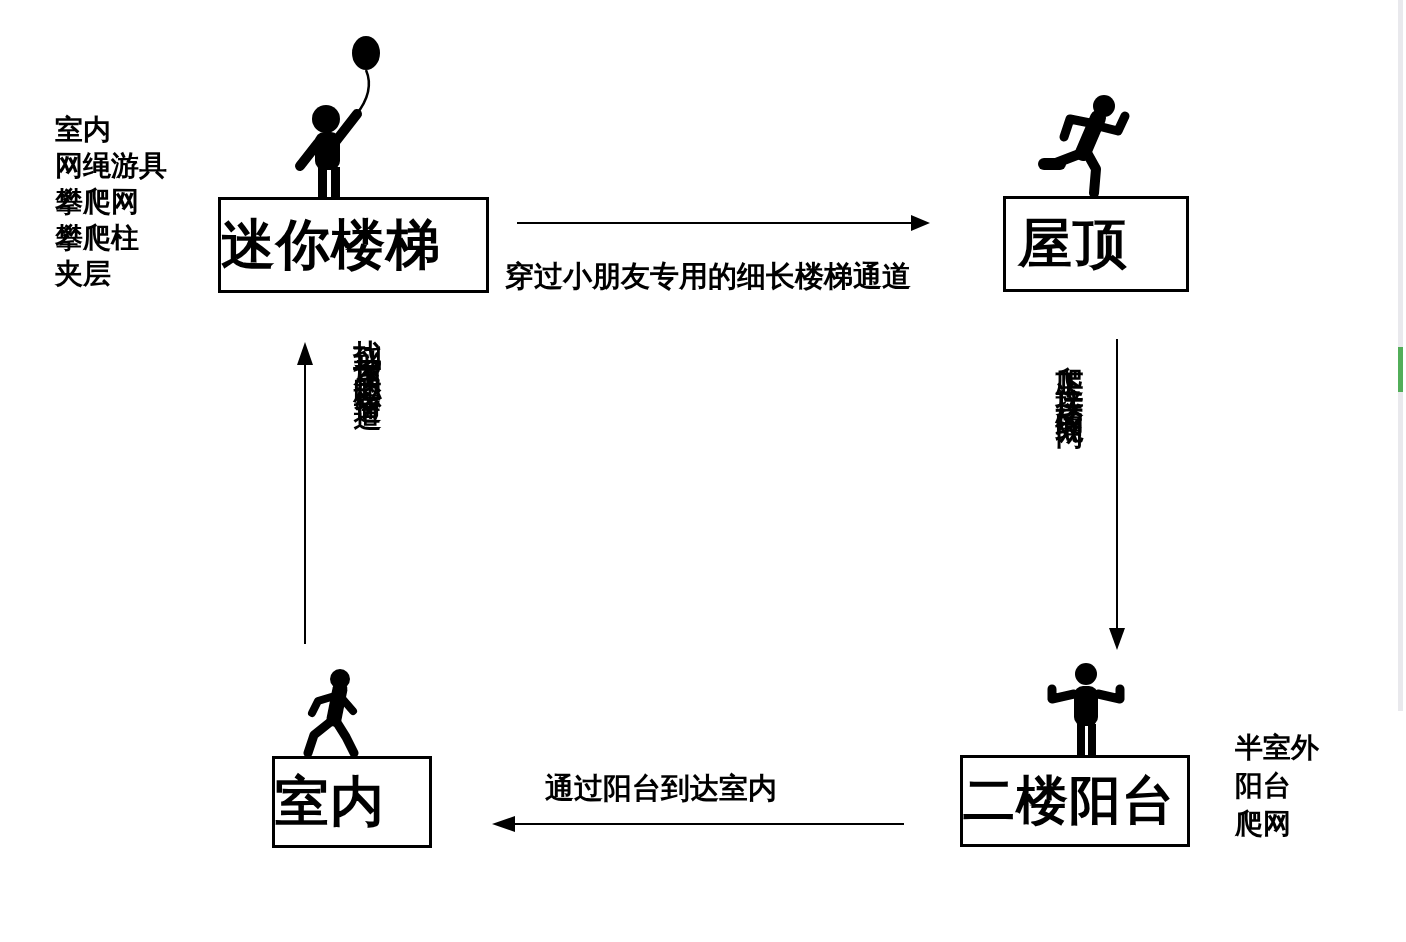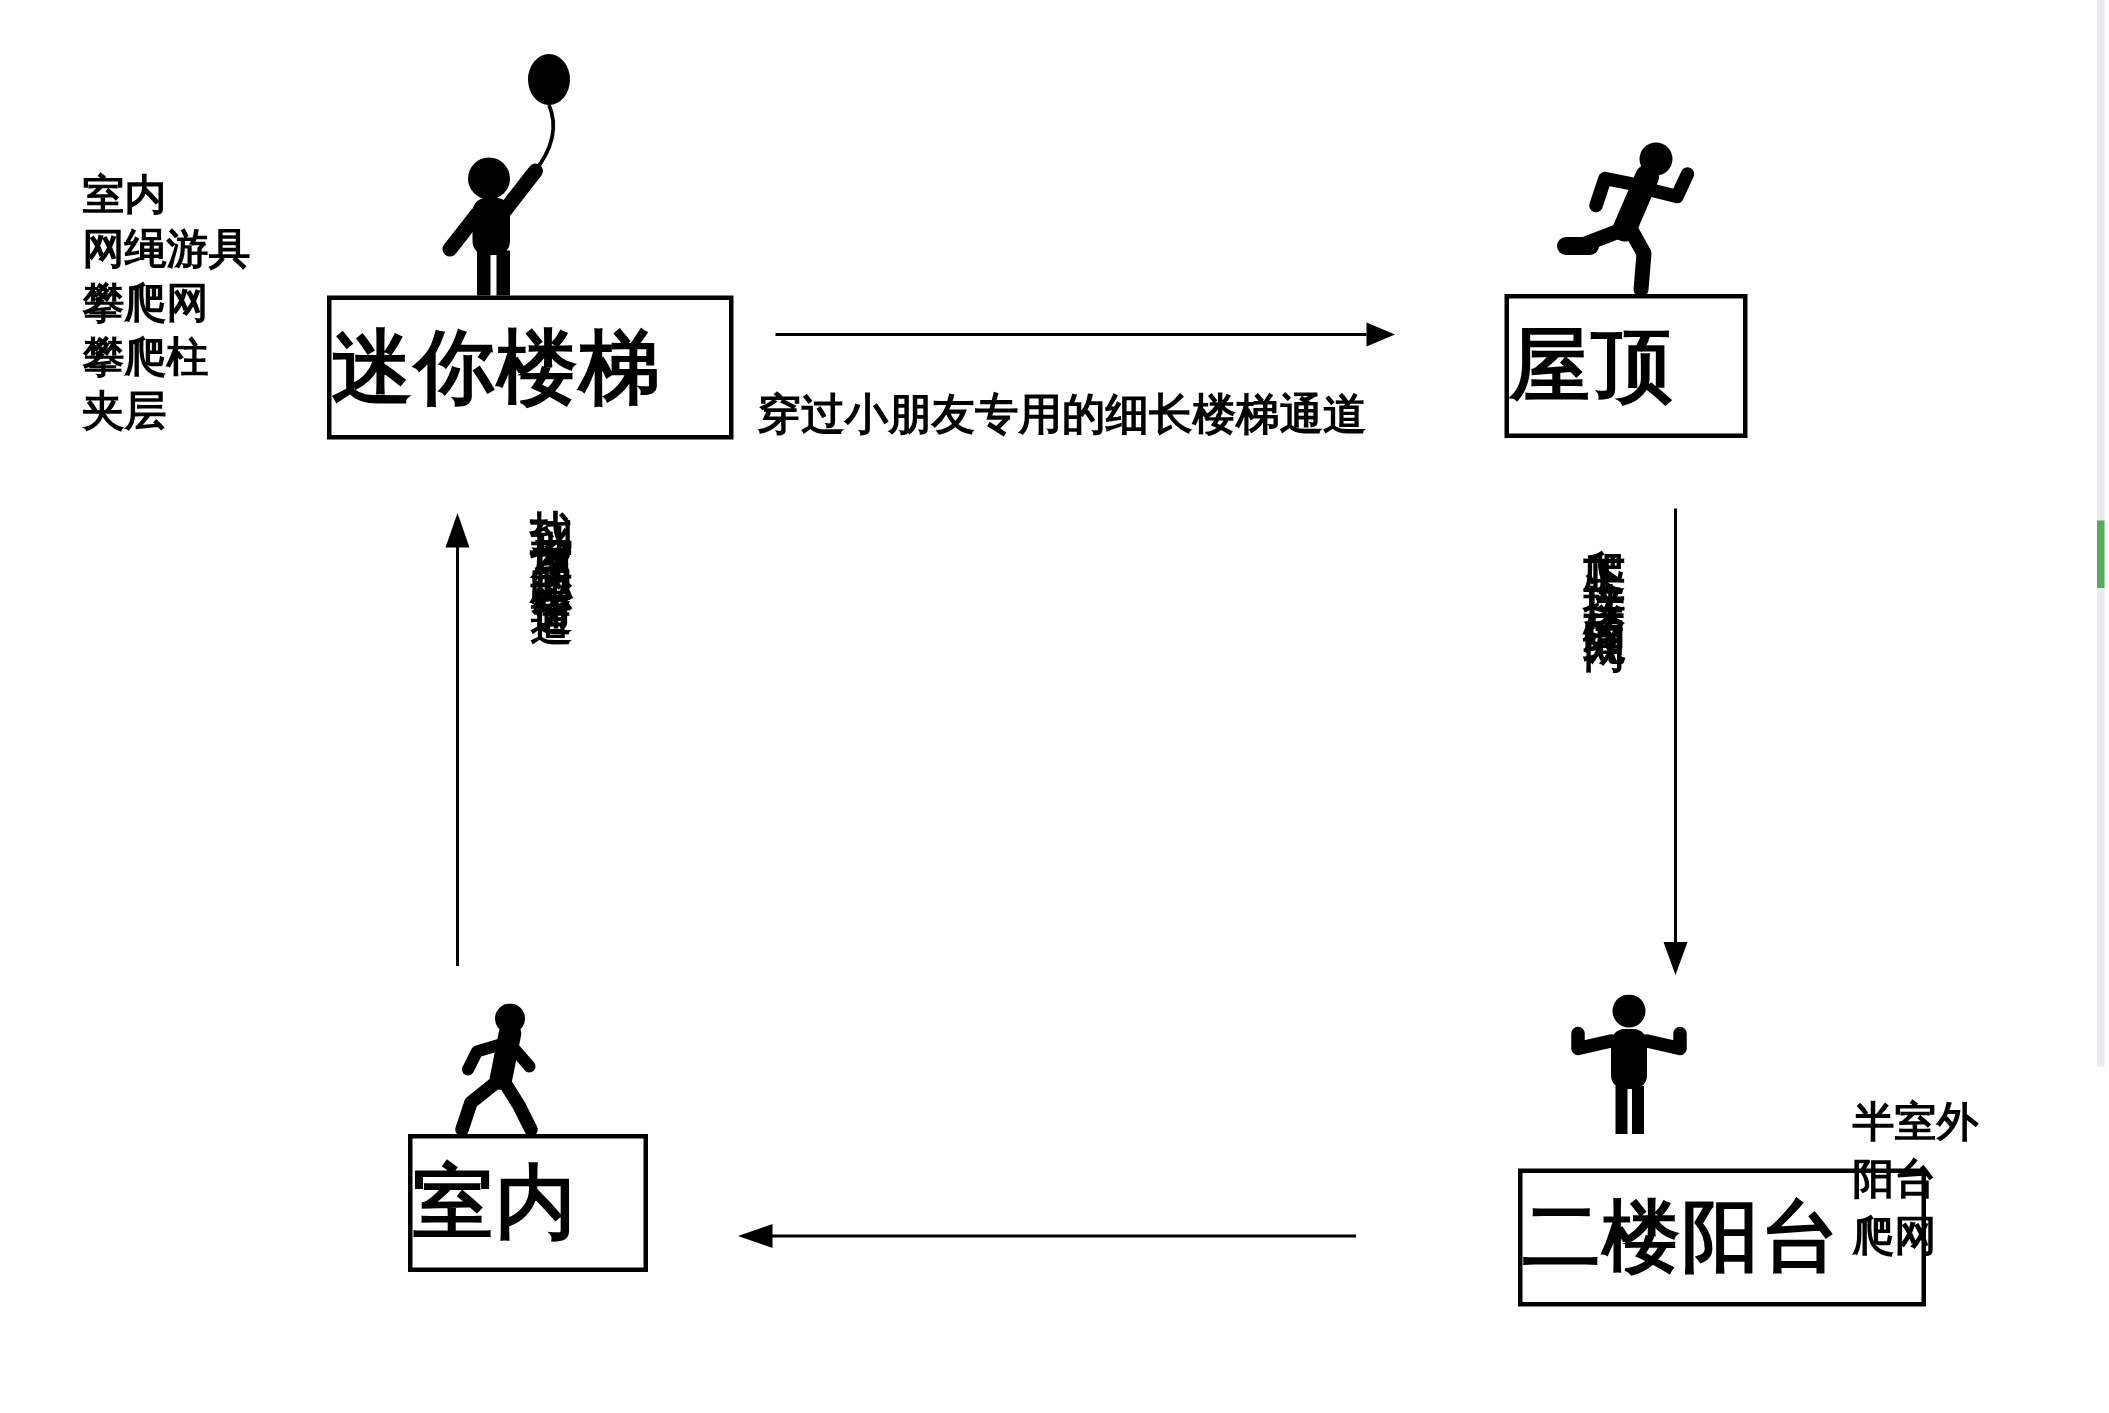--- a/index.html
+++ b/index.html
@@ -85,21 +85,21 @@
       <circle cx="72" cy="15" r="11"></circle>
       <path d="M66,27 L51,62" fill="none" stroke="#000" stroke-width="16" stroke-linecap="round"></path>
       <path d="M62,34 L86,40 L93,25" fill="none" stroke="#000" stroke-width="9" stroke-linecap="round" stroke-linejoin="round"></path>
       <path d="M58,32 L38,28 L32,46" fill="none" stroke="#000" stroke-width="9" stroke-linecap="round" stroke-linejoin="round"></path>
       <path d="M50,62 L24,72" fill="none" stroke="#000" stroke-width="10" stroke-linecap="round"></path>
       <rect x="6" y="67" width="28" height="12" rx="6"></rect>
       <path d="M54,60 L64,78 L62,102" fill="none" stroke="#000" stroke-width="10" stroke-linecap="round" stroke-linejoin="round"></path>
     </svg>
   </div>
 
-  <div class="node-box" style="left:1003px;top:196px;width:162px;height:96px;">
+  <div class="node-box" style="left:1003px;top:196px;width:186px;height:96px;padding-left:12px;">
     <span class="node-label">屋顶</span>
   </div>
 
 
   <svg class="abs" style="left:1106px;top:337px;" width="22" height="315">
     <line x1="11" y1="2" x2="11" y2="291" stroke="#000" stroke-width="2"></line>
     <polygon points="3,291 19,291 11,313" fill="#000"></polygon>
   </svg>
   <div class="edge-label vertical" style="left:1050px;top:344px;">爬下连接二楼的绳网</div>
 
@@ -117,37 +117,38 @@
       <path d="M46,27 L59,42" fill="none" stroke="#000" stroke-width="8" stroke-linecap="round"></path>
       <path d="M40,50 L20,66 L14,84" fill="none" stroke="#000" stroke-width="9" stroke-linecap="round" stroke-linejoin="round"></path>
       <path d="M42,52 L52,68 L60,84" fill="none" stroke="#000" stroke-width="9" stroke-linecap="round" stroke-linejoin="round"></path>
     </svg>
   </div>
 
   <div class="node-box" style="left:272px;top:756px;width:160px;height:92px;">
     <span class="node-label">室内</span>
   </div>
 
+  <div class="edge-label" style="left:545px;top:769px;width:300px;">通过阳台到达室内</div>
   <svg class="abs" style="left:490px;top:813px;" width="418" height="22">
     <polygon points="2,11 25,3 25,19" fill="#000"></polygon>
     <line x1="24" y1="11" x2="414" y2="11" stroke="#000" stroke-width="2"></line>
   </svg>
 
   <div class="icon" style="left:1042px;top:663px;">
     <svg width="88" height="93" viewBox="0 0 88 93" fill="#000">
       <circle cx="44" cy="11" r="11"></circle>
       <rect x="32" y="23" width="24" height="40" rx="9"></rect>
       <path d="M32,31 L10,36 L10,26" fill="none" stroke="#000" stroke-width="9" stroke-linecap="round" stroke-linejoin="round"></path>
       <path d="M56,31 L78,36 L78,26" fill="none" stroke="#000" stroke-width="9" stroke-linecap="round" stroke-linejoin="round"></path>
       <rect x="35" y="61" width="8" height="32"></rect>
       <rect x="46" y="61" width="8" height="32"></rect>
     </svg>
   </div>
 
-  <div class="node-box" style="left:1012px;top:755px;width:272px;height:92px;margin-top:24px;">
+  <div class="node-box" style="left:960px;top:755px;width:230px;height:92px;">
     <span class="node-label small">二楼阳台</span>
   </div>
 
   <div class="note-list balcony" style="left:1235px;top:729px;">
     <div>半室外</div>
     <div>阳台</div>
     <div>爬网</div>
   </div>
 
   <div class="scroll-track" style="background: rgb(233, 233, 237);">

